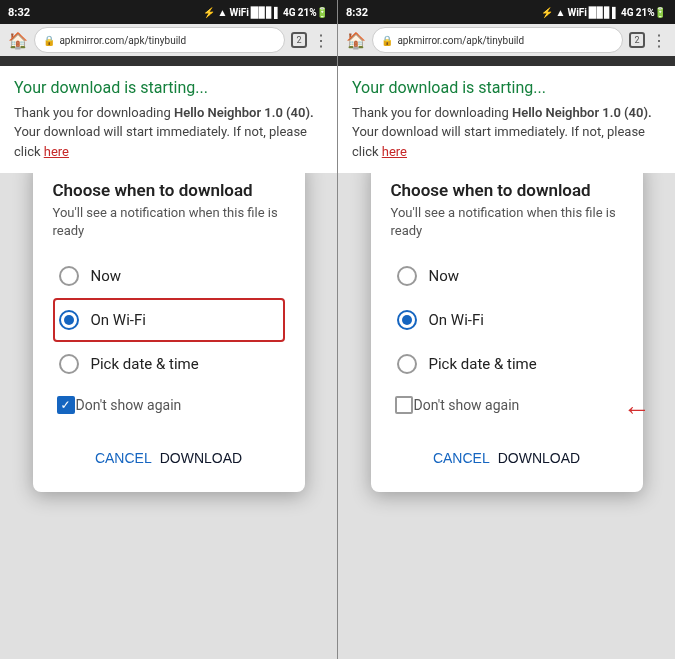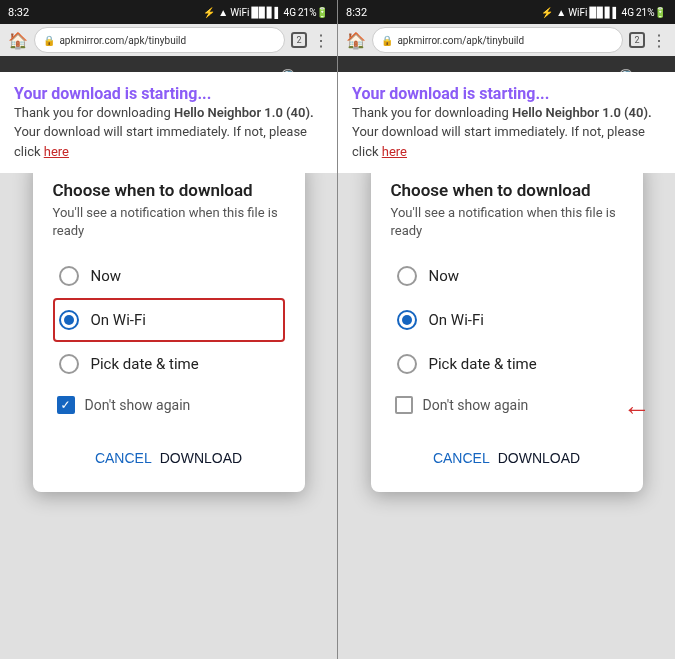--- a/index.html
+++ b/index.html
@@ -23,21 +23,21 @@
     
     .status-bar {
       height: 24px;
       background: #1a1a1a;
       display: flex;
       align-items: center;
       justify-content: space-between;
       padding: 0 8px;
       color: white;
       font-size: 11px;
-      font-weight: 400;
+      font-weight: 700;
     }
 
     .status-right {
       display: flex;
       align-items: center;
       gap: 2px;
       font-size: 10px;
     }
 
     .browser-tab-bar {
@@ -241,21 +241,21 @@
     }
 
     .radio-label {
       font-size: 15px;
       color: #222;
     }
 
     .checkbox-row {
       display: flex;
       align-items: center;
-      gap: 10px;
+      gap: 1px;
       padding: 10px 4px;
       cursor: pointer;
     }
 
     .checkbox-box {
       width: 18px;
       height: 18px;
       border: 2px solid #999;
       border-radius: 2px;
       display: flex;
@@ -313,23 +313,23 @@
     
     .download-notification {
       background: white;
       padding: 12px 14px;
       font-size: 13px;
       color: #333;
     }
 
     .download-title {
       font-size: 16px;
-      font-weight: 700;
-      color: #8b5cf6;
-      margin-bottom: 0;
+      font-weight: 400;
+      color: #15803d;
+      margin-bottom: 6px;
     }
 
     .download-text {
       font-size: 13px;
       color: #444;
       line-height: 1.5;
     }
 
     .download-link {
       color: #c62828;

